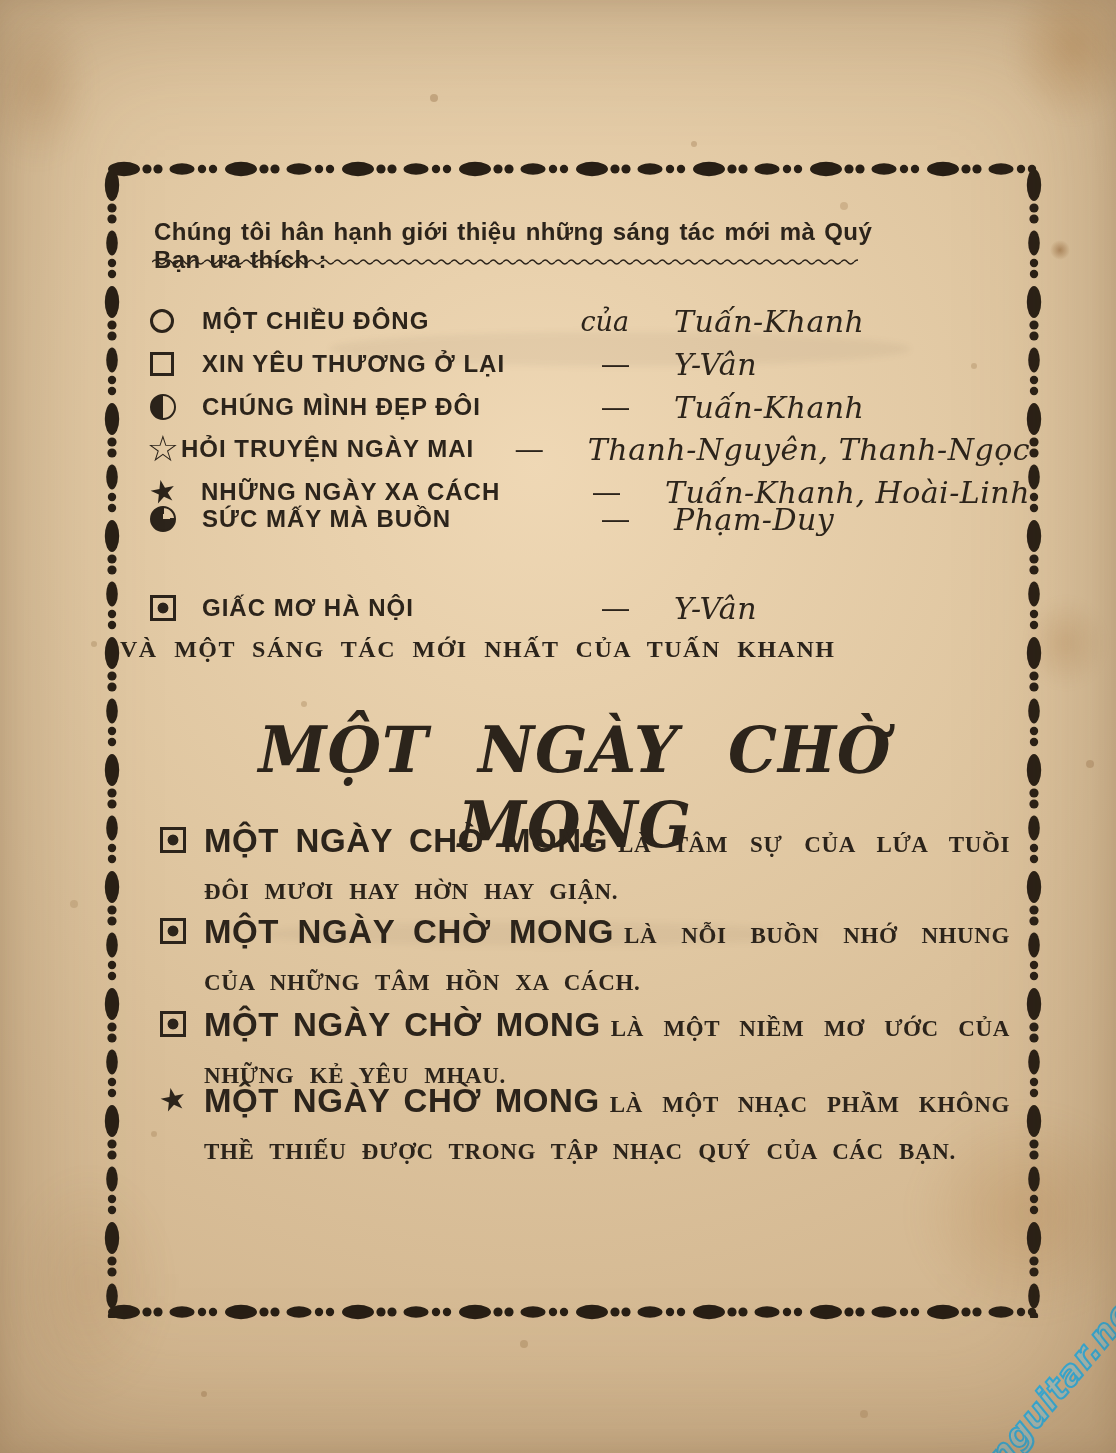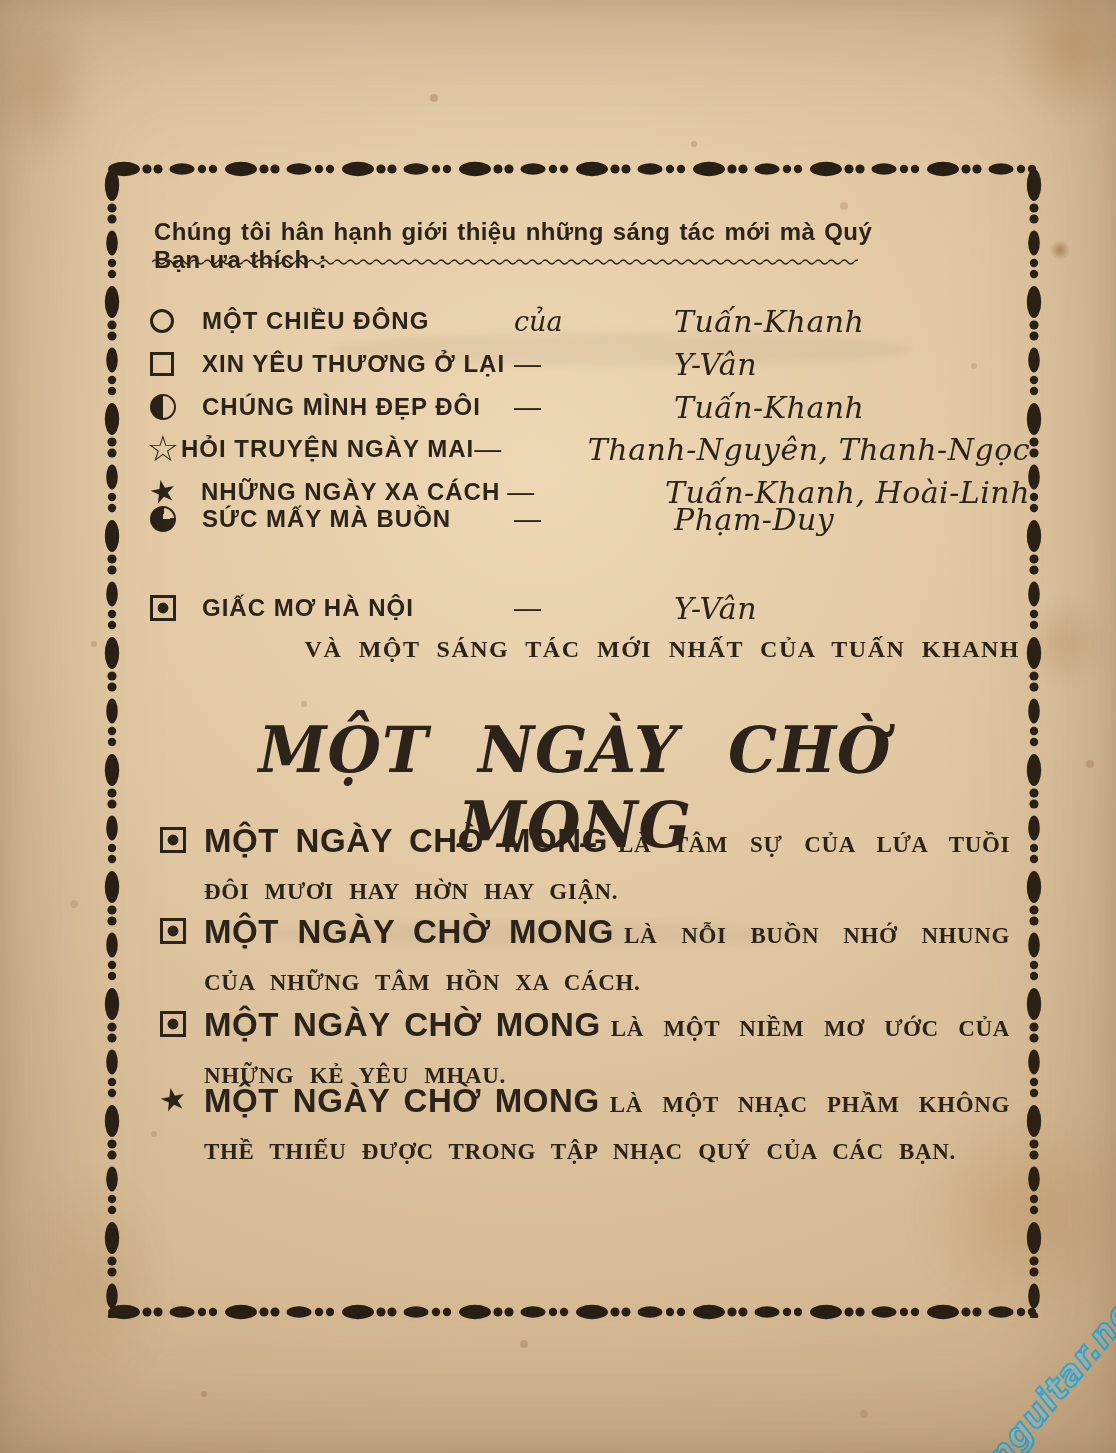--- a/index.html
+++ b/index.html
@@ -53,35 +53,35 @@
   .ghost2{left:260px;top:922px;width:560px;height:24px;background:rgba(84,64,44,.05);filter:blur(3px)}
 
   
   .intro{left:154px;top:218px;width:740px;font-size:24px;font-weight:700;letter-spacing:.4px;word-spacing:2px;font-family:"Liberation Sans",sans-serif}
   .wavy{left:152px;top:257px}
 
   
   .song-row{position:absolute;left:150px;width:880px;height:42px;display:flex;align-items:center}
   .song-sym{width:52px;display:flex;align-items:center}
   .song-title{width:312px;font-size:24px;font-weight:700;letter-spacing:1px;font-family:"Liberation Sans",sans-serif;white-space:nowrap}
-  .song-conn{width:115px;text-align:left;font-size:27px;font-family:"DejaVu Serif",serif;font-style:italic}
+  .song-conn{width:115px;text-align:right;font-size:27px;font-family:"DejaVu Serif",serif;font-style:italic}
   .song-auth{flex:1;padding-left:45px;font-size:30px;font-family:"DejaVu Serif",serif;font-style:italic;letter-spacing:.5px;white-space:nowrap}
 
   
   .sym{width:26px;height:26px;display:flex;align-items:center;justify-content:center;position:relative;color:var(--ink)}
   [data-symbol="circle-outline"]{border:3px solid var(--ink);border-radius:50%;width:24px;height:24px}
   [data-symbol="square-outline"]{border:3px solid var(--ink);width:24px;height:24px}
   [data-symbol="circle-half"]{border:2px solid var(--ink);border-radius:50%;background:linear-gradient(90deg,var(--ink) 0 50%,transparent 50%)}
   [data-symbol="circle-notch"]{border:2px solid var(--ink);border-radius:50%;background:conic-gradient(from 6deg,rgba(0,0,0,0) 0 80deg,var(--ink) 80deg 360deg)}
   [data-symbol="square-dot"]{border:3px solid var(--ink);background:radial-gradient(circle at 50% 50%,var(--ink) 0 5px,transparent 5.8px)}
   [data-symbol="star-outline"]::before{content:"☆";font-size:36px;line-height:26px}
   [data-symbol="star-filled"]::before{content:"★";font-size:31px;line-height:26px;display:block;transform:rotate(-12deg)}
 
   
-  .announce{left:120px;top:636px;width:900px;text-align:right;font-family:"Liberation Serif",serif;font-size:24px;font-weight:600;letter-spacing:1.5px;word-spacing:9px}
+  .announce{left:120px;top:636px;width:900px;text-align:left;font-family:"Liberation Serif",serif;font-size:24px;font-weight:600;letter-spacing:1.5px;word-spacing:9px}
   .main-title{left:108px;top:712px;width:934px;text-align:center;font-family:"DejaVu Serif",serif;font-style:italic;font-weight:700;font-size:64px;word-spacing:28px;letter-spacing:1px;transform:scaleX(.96)}
 
   
   .promo{position:absolute;left:158px;width:852px;line-height:45px}
   .promo .sym{position:absolute;left:2px;top:9px}
   .promo-text{margin-left:46px;text-align:justify}
   .lead{font-family:"Liberation Sans",sans-serif;font-weight:800;font-size:33px;letter-spacing:.6px;padding-right:10px}
   .pbody{font-family:"Liberation Serif",serif;font-size:23px;font-weight:600;letter-spacing:.6px;word-spacing:9px}
 
   

